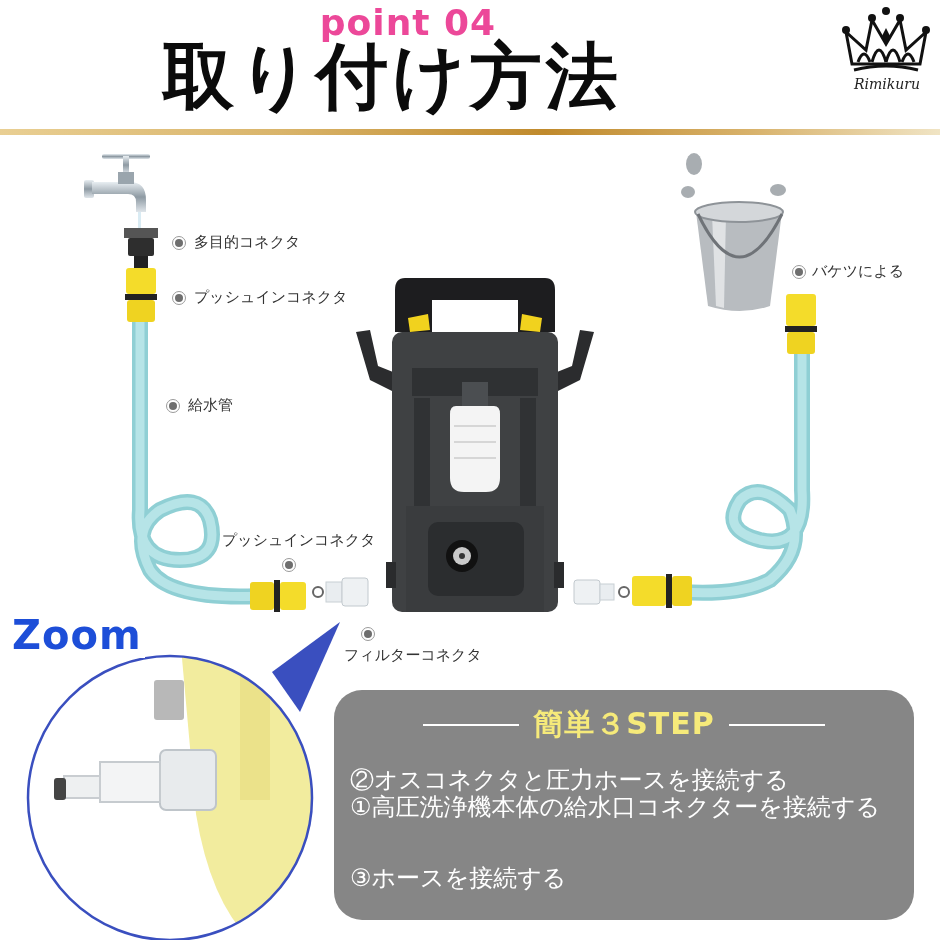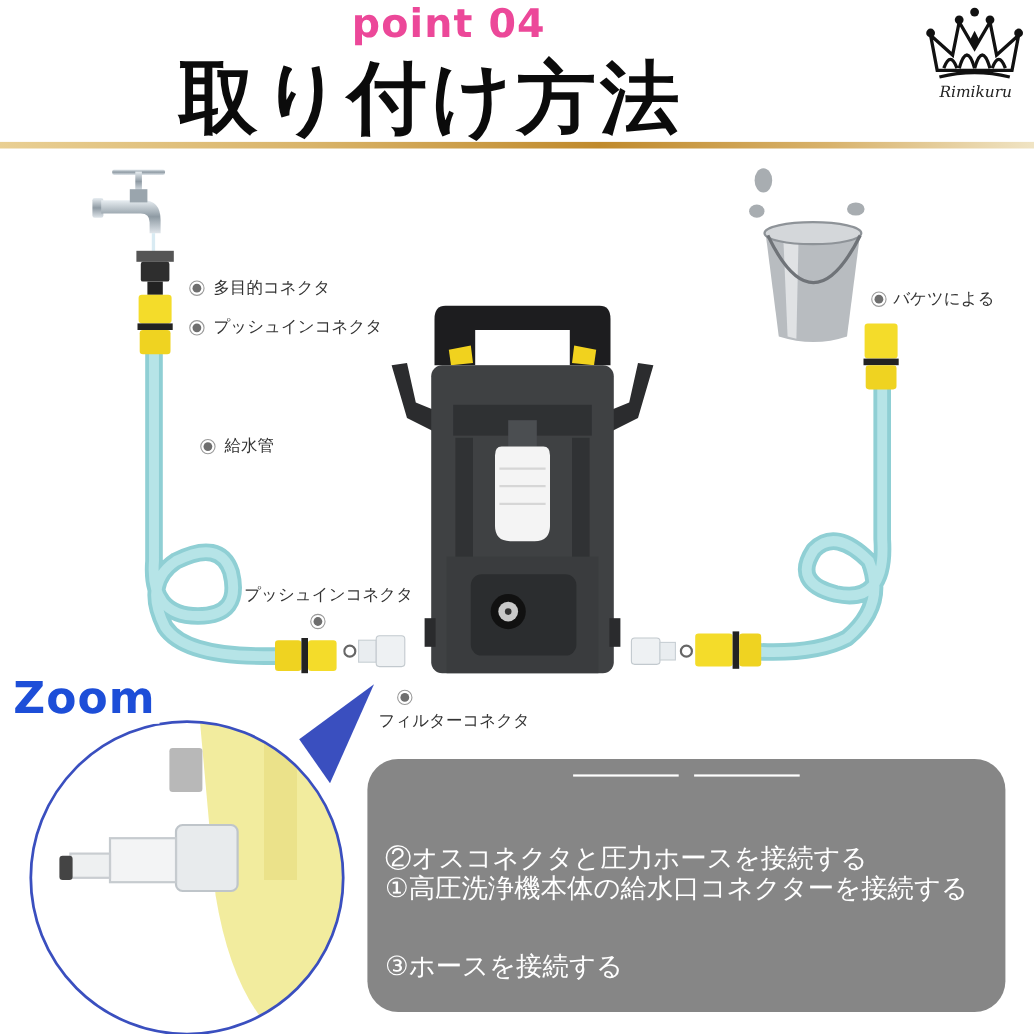--- a/index.html
+++ b/index.html
@@ -1,19 +1,19 @@
 <!DOCTYPE html>
 <html><head>
   <meta charset="utf-8">
   <style>
     html, body { margin:0; padding:0; }
     body { width:940px; height:940px; background:#ffffff; position:relative; overflow:hidden; font-family:"DejaVu Sans", sans-serif; }
     .abs { position:absolute; }
     .point { left:0; width:816px; top:2px; text-align:center; font-family:"DejaVu Sans", sans-serif; font-weight:bold; font-size:36px; color:#ec4899; letter-spacing:1px; }
-    .title { left:0; width:784px; top:44px; text-align:center; font-family:"DejaVu Sans", sans-serif; font-weight:bold; font-size:72px; color:#0b0b0b; letter-spacing:4px; line-height:90px; }
+    .title { left:0; width:784px; top:31px; text-align:center; font-family:"DejaVu Sans", sans-serif; font-weight:bold; font-size:72px; color:#0b0b0b; letter-spacing:4px; line-height:90px; }
     .gold-rule { left:0; top:129px; width:940px; height:6px; background:linear-gradient(90deg,#e9cf93 0%,#d9b46a 30%,#c08a2c 58%,#d8b26b 80%,#f0e4c4 100%); }
     .logo { left:838px; top:6px; width:96px; height:100px; }
     .logo-text { left:832px; top:76px; width:110px; text-align:center; font-family:"DejaVu Serif", serif; font-style:italic; font-size:14px; color:#222; }
     .label { font-family:"DejaVu Sans", sans-serif; font-size:15px; color:#333; white-space:nowrap; display:flex; align-items:center; gap:8px; }
     .bullet { width:14px; height:14px; border-radius:50%; border:1.5px solid #9a9a9a; display:inline-flex; align-items:center; justify-content:center; background:#fff; box-sizing:border-box; flex:none; }
     .bullet::after { content:""; width:8px; height:8px; border-radius:50%; background:#6e6e6e; }
     .zoom-word { left:12px; top:612px; font-family:"DejaVu Sans", sans-serif; font-weight:bold; font-size:40px; color:#1d4ed8; letter-spacing:1px; }
     .step-box { left:334px; top:690px; width:580px; height:230px; background:#868686; border-radius:28px; }
     .step-head { left:334px; top:704px; width:580px; display:flex; align-items:center; justify-content:center; gap:14px; }
     .step-line { width:96px; height:2px; background:#ffffff; }
@@ -125,29 +125,29 @@
   <rect x="215" y="36" width="32" height="6" fill="#222"></rect>
   <rect x="217" y="42" width="28" height="22" rx="3" fill="#efd321"></rect>
   <rect x="62" y="286" width="34" height="30" rx="3" fill="#f4dc2a"></rect>
   <rect x="96" y="284" width="6" height="34" fill="#222"></rect>
   <rect x="102" y="286" width="20" height="30" rx="3" fill="#efd321"></rect>
   <rect x="4" y="290" width="26" height="24" rx="3" fill="#eef1f3" stroke="#c2c9ce"></rect>
   <rect x="30" y="294" width="14" height="16" fill="#e9edf0" stroke="#c8cfd4"></rect>
   <circle cx="54" cy="302" r="5" fill="none" stroke="#666" stroke-width="2"></circle>
 </svg>
 
-<div class="abs label" style="left:172px;top:252px;">
+<div class="abs label" style="left:172px;top:233px;">
   <span class="bullet"></span>
   <span>多目的コネクタ</span>
 </div>
 <div class="abs label" style="left:172px;top:288px;">
   <span class="bullet"></span>
   <span>プッシュインコネクタ</span>
 </div>
-<div class="abs label" style="left:182px;top:396px;font-family:Liberation Mono, monospace;">
+<div class="abs label" style="left:166px;top:396px;font-family:Liberation Mono, monospace;">
   <span class="bullet"></span>
   <span>給水管</span>
 </div>
 <div class="abs label" style="left:222px;top:531px;">
   <span>プッシュインコネクタ</span>
 </div>
 <span class="abs bullet" style="left:282px;top:558px;"></span>
 <span class="abs bullet" style="left:361px;top:627px;"></span>
 <div class="abs label" style="left:344px;top:646px;">
   <span>フィルターコネクタ</span>
@@ -178,17 +178,18 @@
     <rect x="54" y="178" width="12" height="22" rx="3" fill="#444"></rect>
   </g>
   <circle cx="170" cy="198" r="142" fill="none" stroke="#3a4fbf" stroke-width="2.5"></circle>
   <rect x="0" y="10" width="145" height="48" fill="#ffffff"></rect>
 </svg>
 <div class="abs zoom-word">Zoom</div>
 
 <div class="abs step-box"></div>
 <div class="abs step-head">
   <span class="step-line"></span>
+  <span class="step-title">簡単３STEP</span>
   <span class="step-line"></span>
 </div>
 <div class="abs step-item" style="top:791px;">①高圧洗浄機本体の給水口コネクターを接続する</div>
 <div class="abs step-item" style="top:764px;font-family:Liberation Mono, monospace;">②オスコネクタと圧力ホースを接続する</div>
 <div class="abs step-item" style="top:862px;">③ホースを接続する</div>
 
 </body></html>

